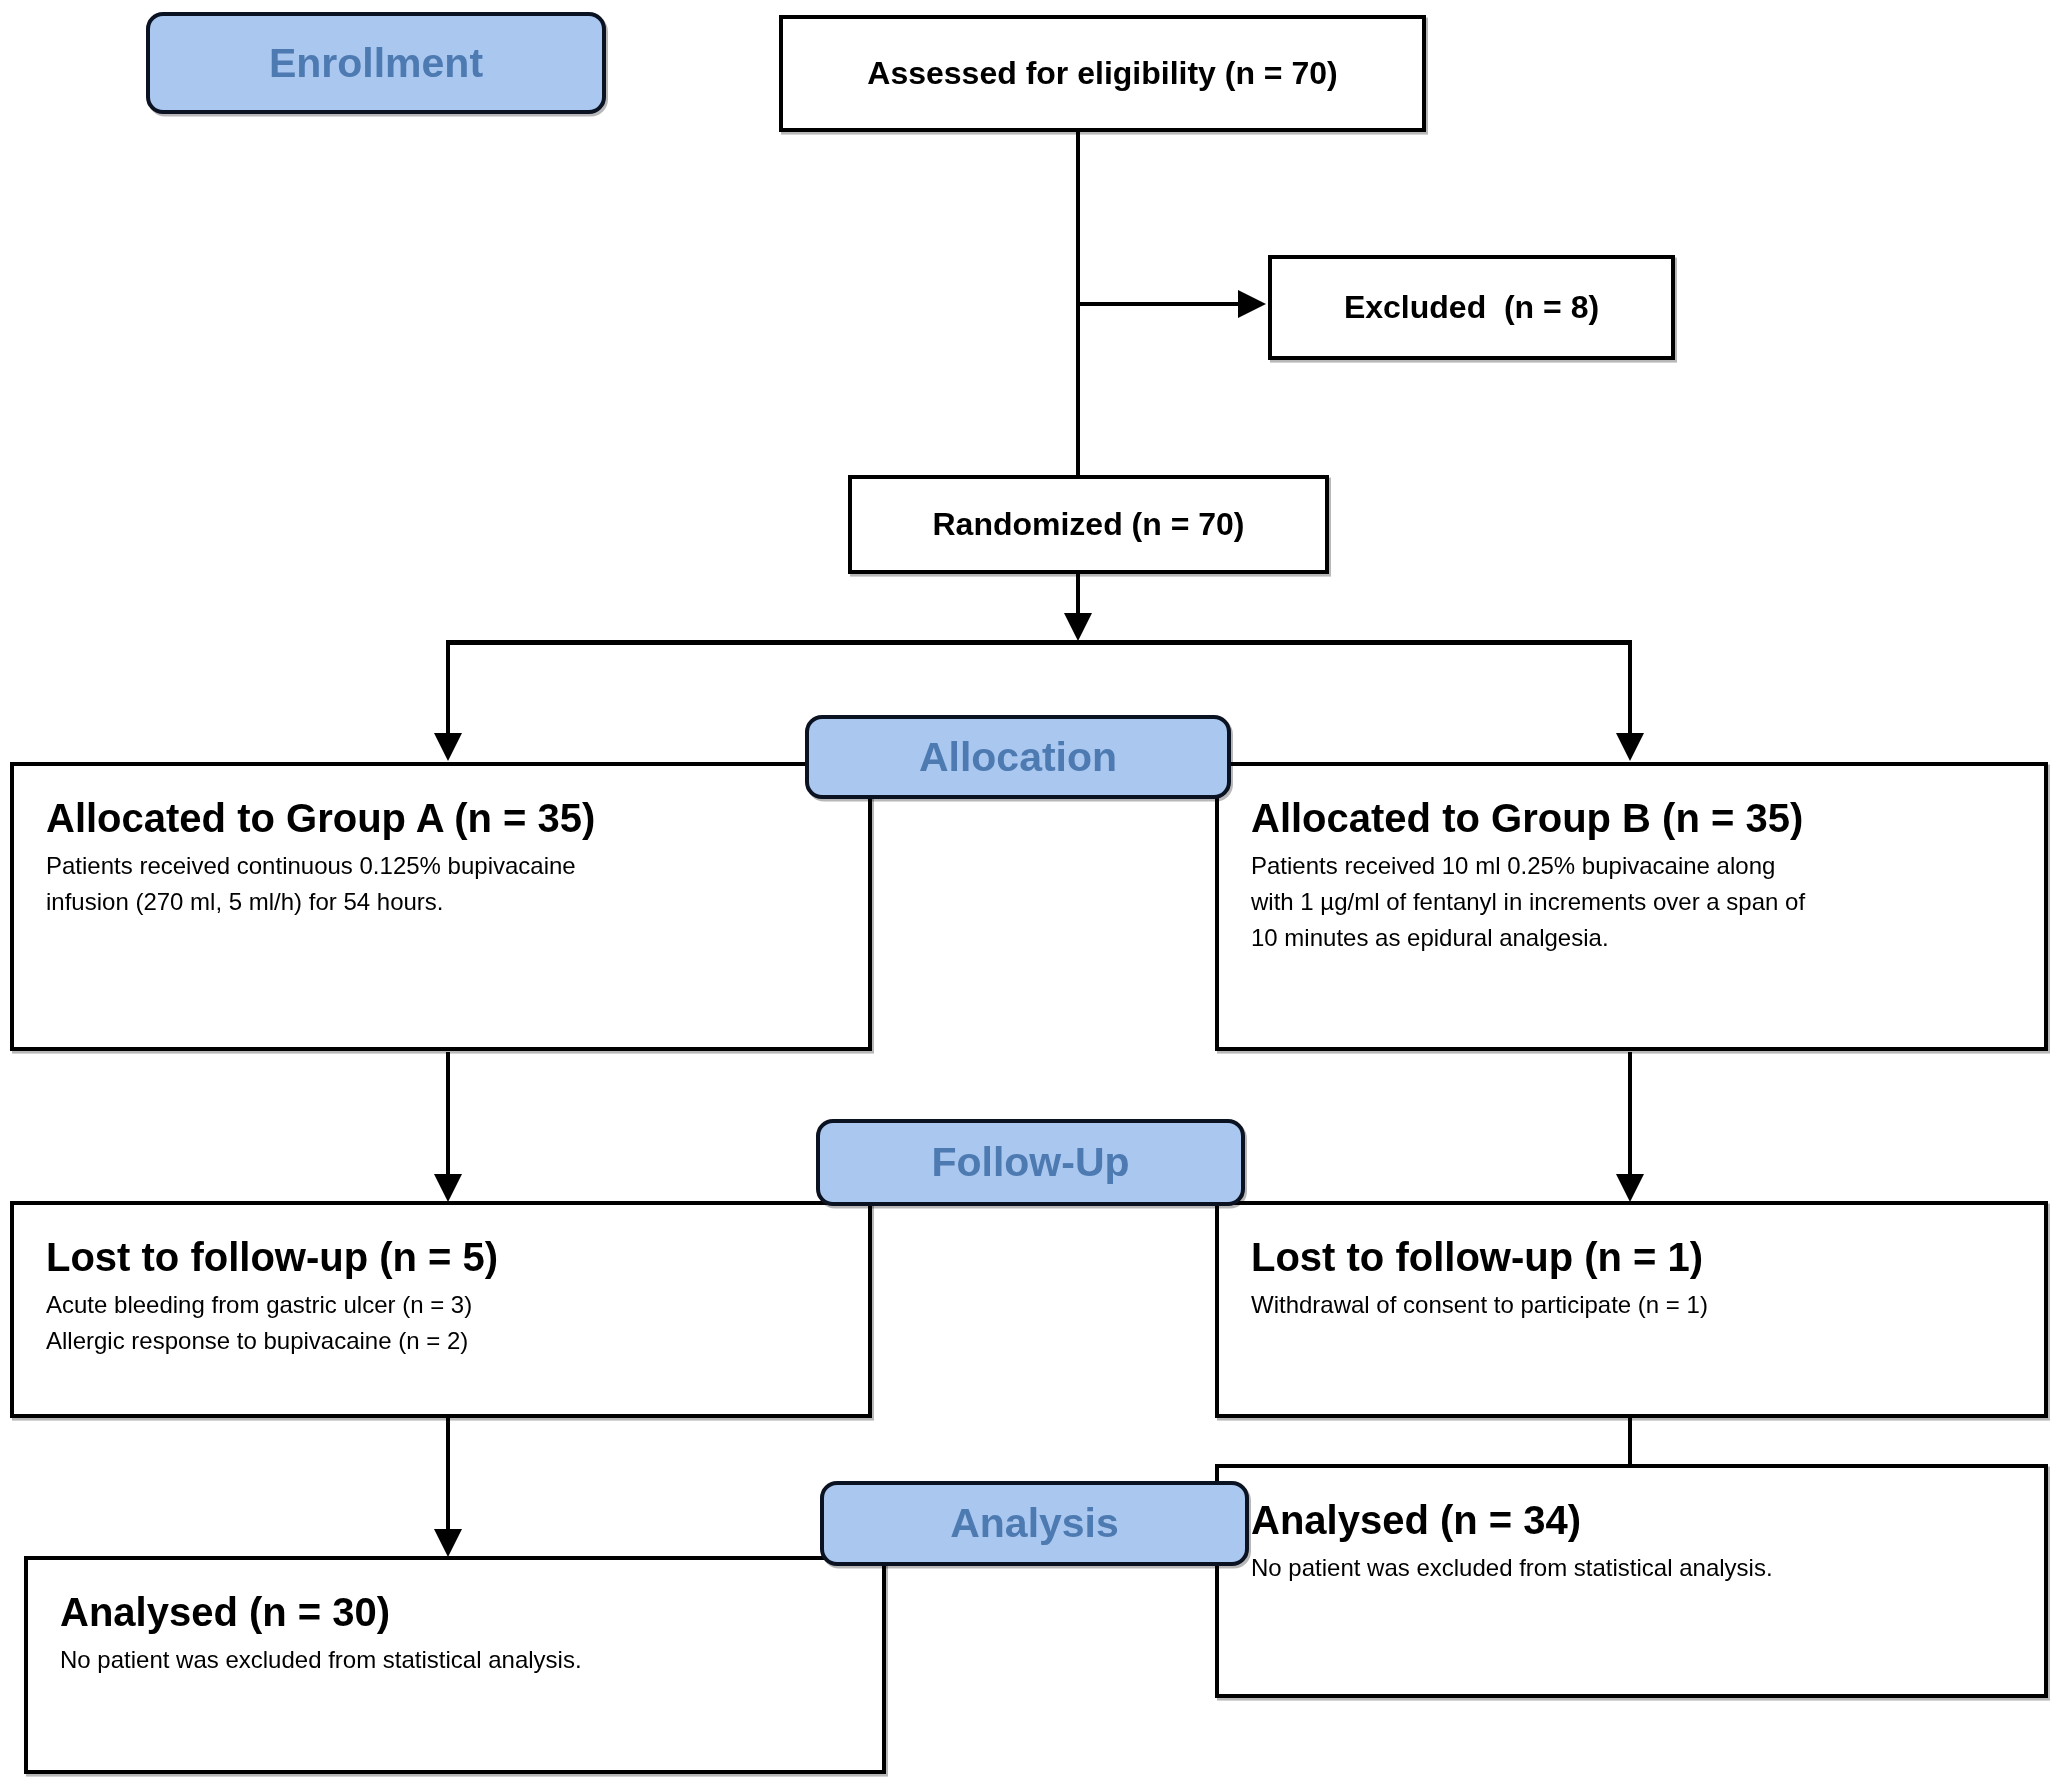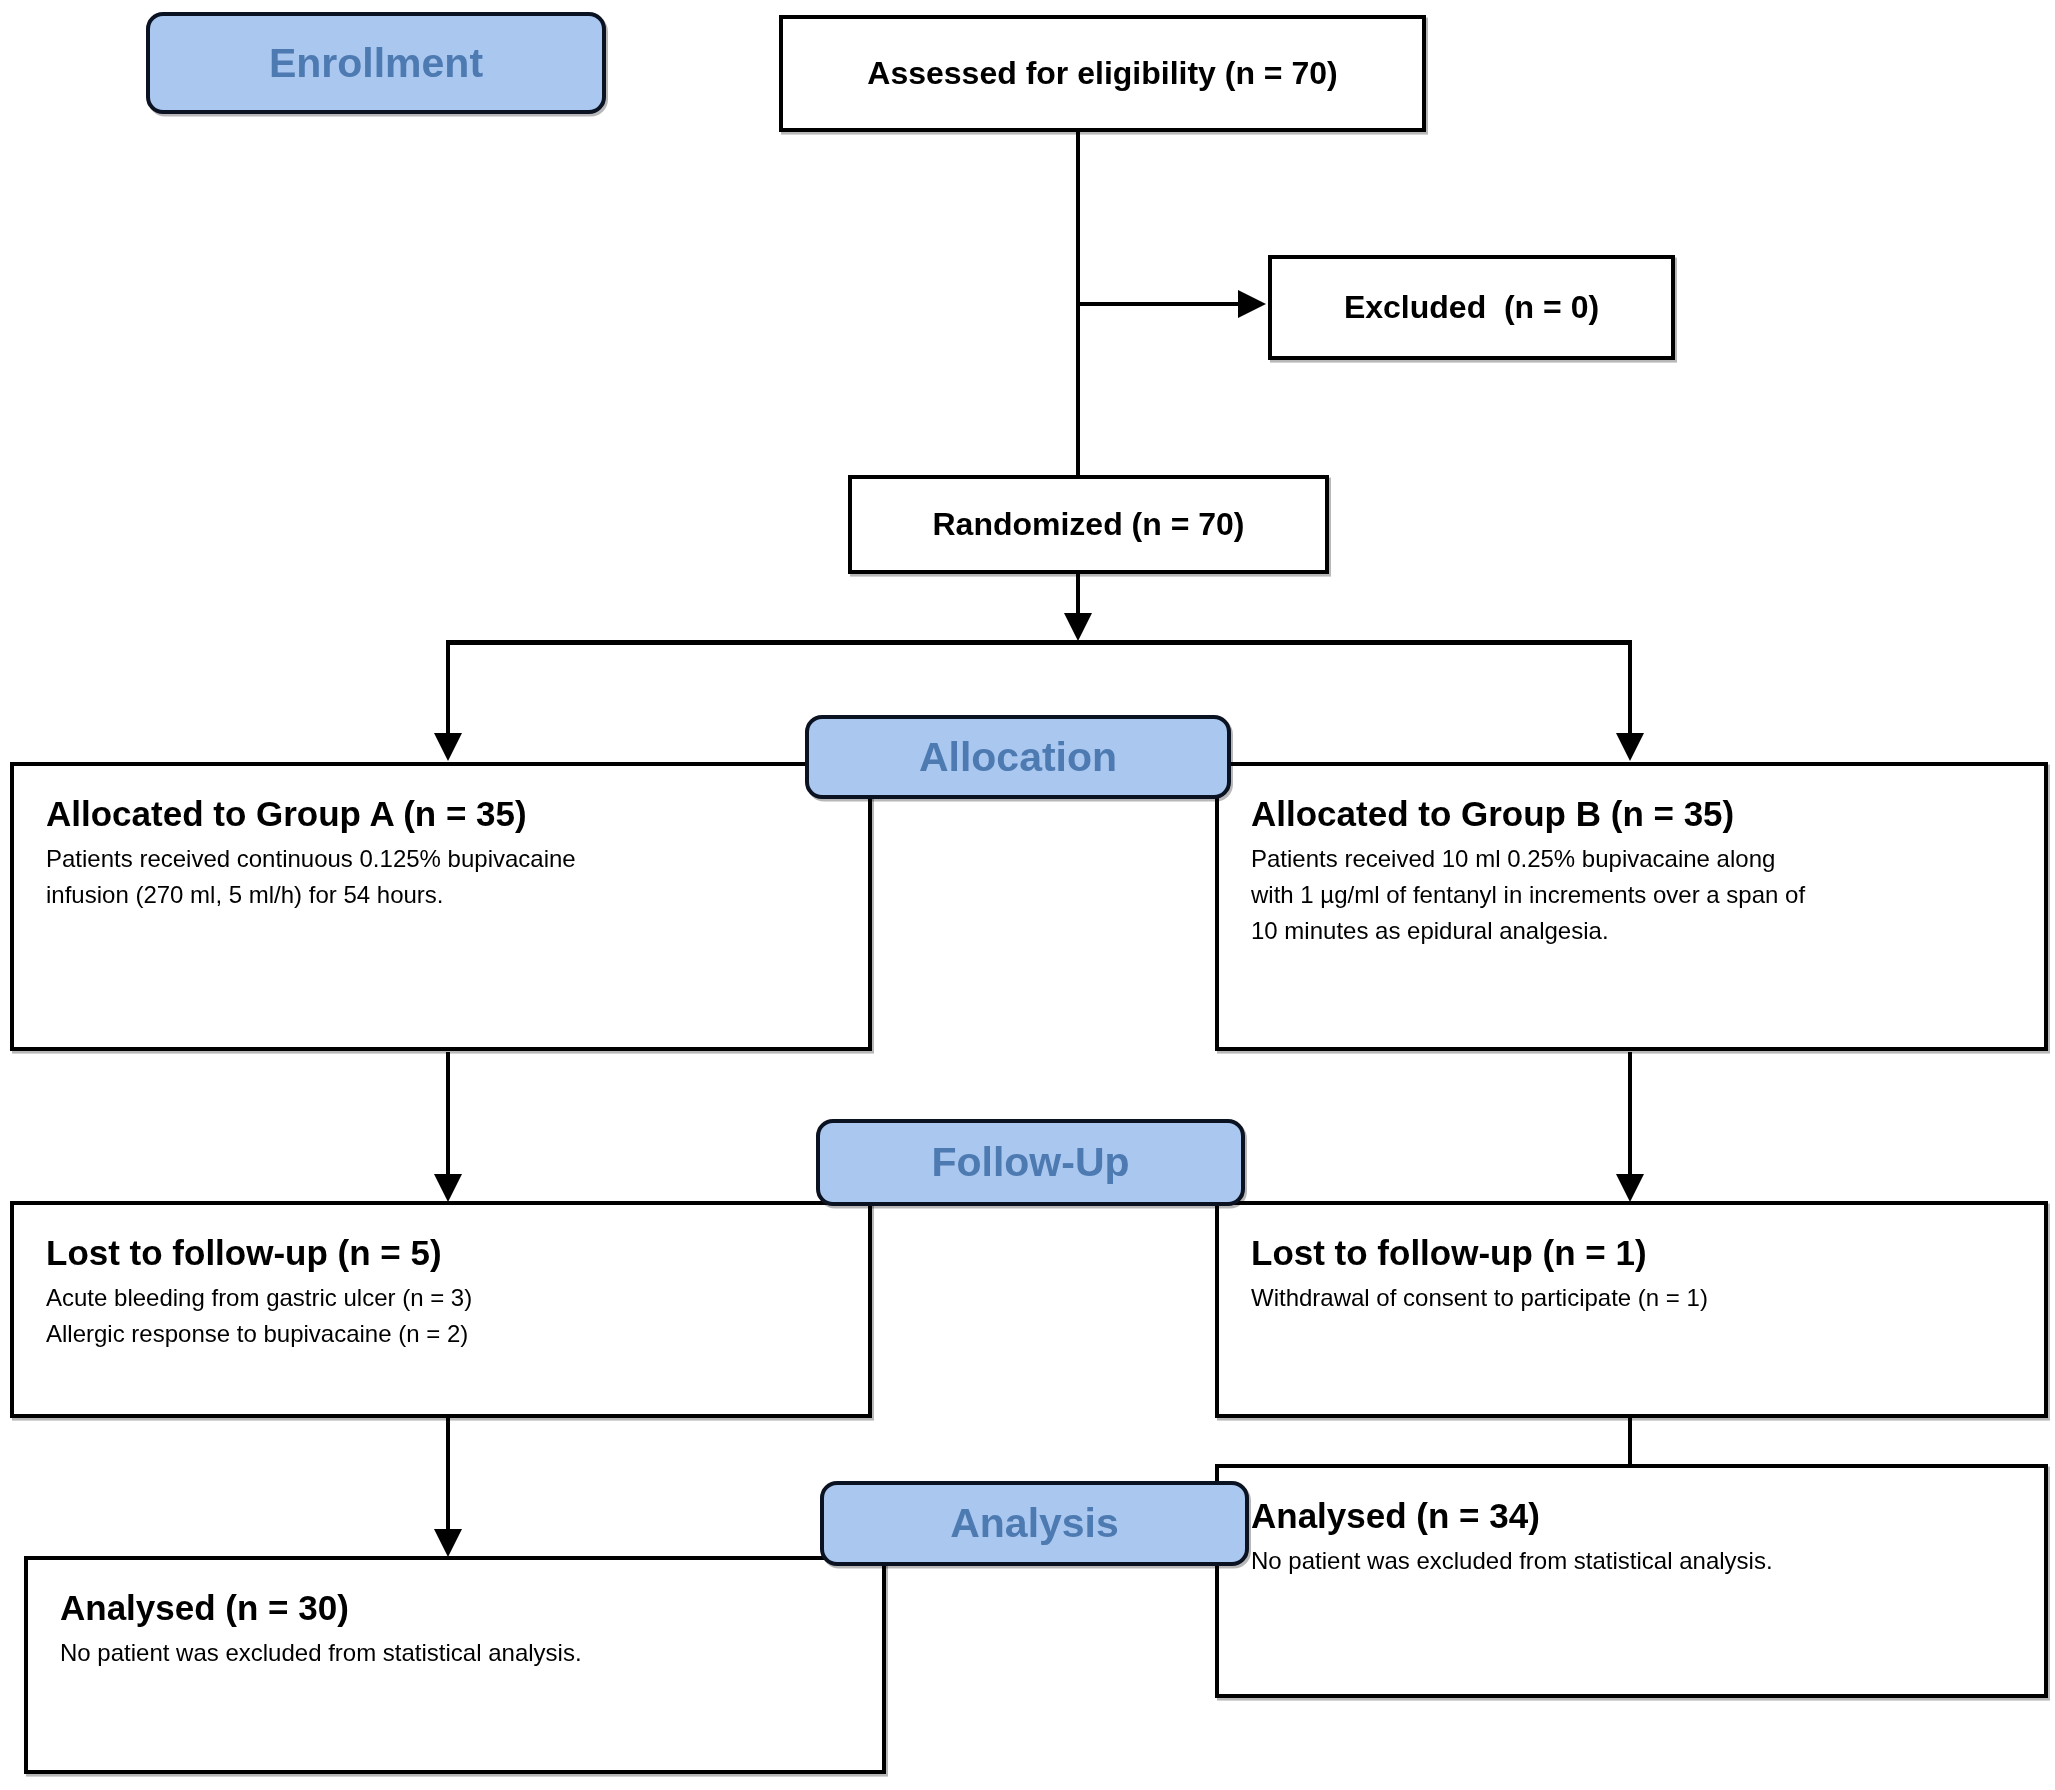--- a/index.html
+++ b/index.html
@@ -33,21 +33,21 @@
     justify-content:center;
     font-weight:bold;
     font-size:32px;
     white-space:pre;
   }
   .wbox.content{
     padding:22.3px 16px 0 32px;
   }
   .box-title{
     font-weight:bold;
-    font-size:35px;
+    font-size:40px;
     line-height:1.5;
   }
   .box-line{
     font-size:24px;
     line-height:1.5;
     white-space:nowrap;
   }
   
   .slabel{
     position:absolute;
@@ -101,21 +101,21 @@
 
   <div class="slabel" style="left:820px;top:1481px;width:429px;height:85px;">Analysis</div>
 
   <div class="wbox center" style="left:779px;top:14.5px;width:647px;height:117px;">Assessed for eligibility (n = 70)</div>
 
   <div class="line" style="left:1076px;top:131px;width:4px;height:344px;"></div>
 
   <div class="line" style="left:1078px;top:302px;width:160px;height:4px;"></div>
   <div class="ah-right" style="left:1238px;top:290px;"></div>
 
-  <div class="wbox center" style="left:1268px;top:255px;width:407px;height:105px;">Excluded  (n = 0)</div>
+  <div class="wbox center" style="left:1268px;top:255px;width:407px;height:105px;">Excluded  (n = 8)</div>
 
   <div class="wbox center" style="left:848px;top:475px;width:481px;height:99px;">Randomized (n = 70)</div>
 
   <div class="line" style="left:1076px;top:573px;width:4px;height:41px;"></div>
   <div class="ah-down" style="left:1064px;top:613px;"></div>
 
   <div class="line" style="left:446px;top:640px;width:1186px;height:4.6px;"></div>
 
   <div class="line" style="left:446px;top:640px;width:4px;height:95px;"></div>
   <div class="ah-down" style="left:434px;top:733px;"></div>

